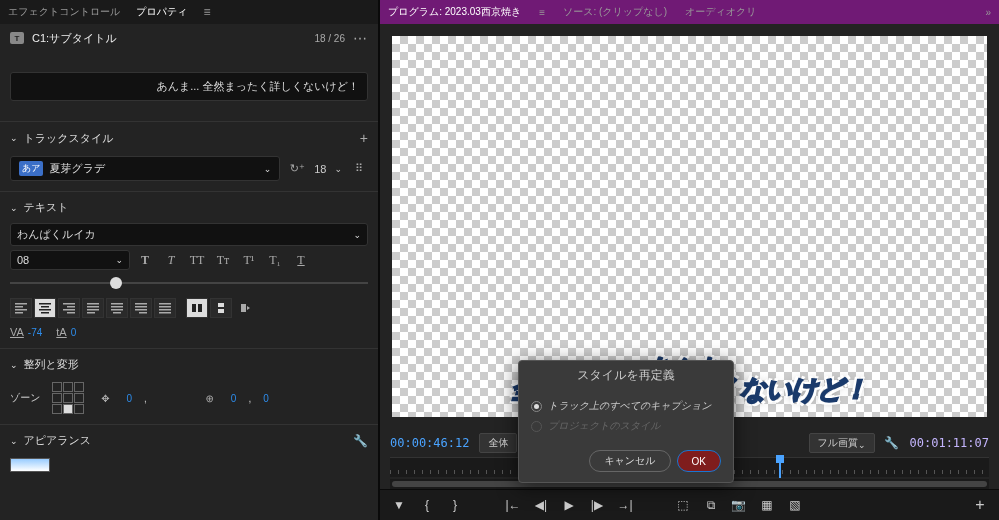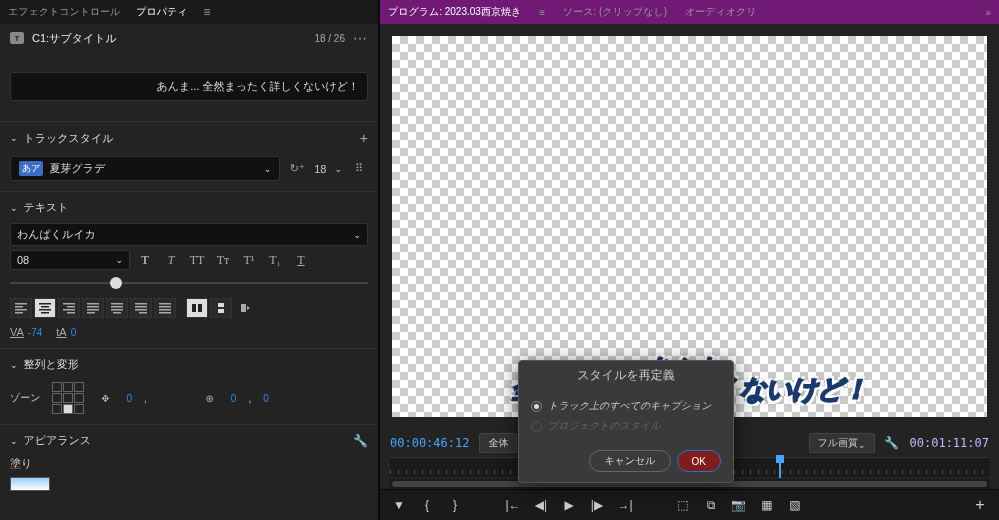--- a/index.html
+++ b/index.html
@@ -277,23 +277,20 @@
         <span class="transform-val">0</span>
       </div>
     </div>
 
     <div class="section">
       <div class="section-header">
         <span class="chev">⌄</span>
         <span class="title">アピアランス</span>
         <span class="wrench">🔧</span>
       </div>
-      <div style="padding:2px 0">
-        <span>塗り</span>
-      </div>
       <div style="padding:4px 0">
         <div style="width:40px;height:14px;background:linear-gradient(#9cf,#fff);border:1px solid #555"></div>
       </div>
     </div>
   </div>
   <div class="scrollbar">
     <div class="scrollbar-thumb"></div>
   </div>
 </div>
 

